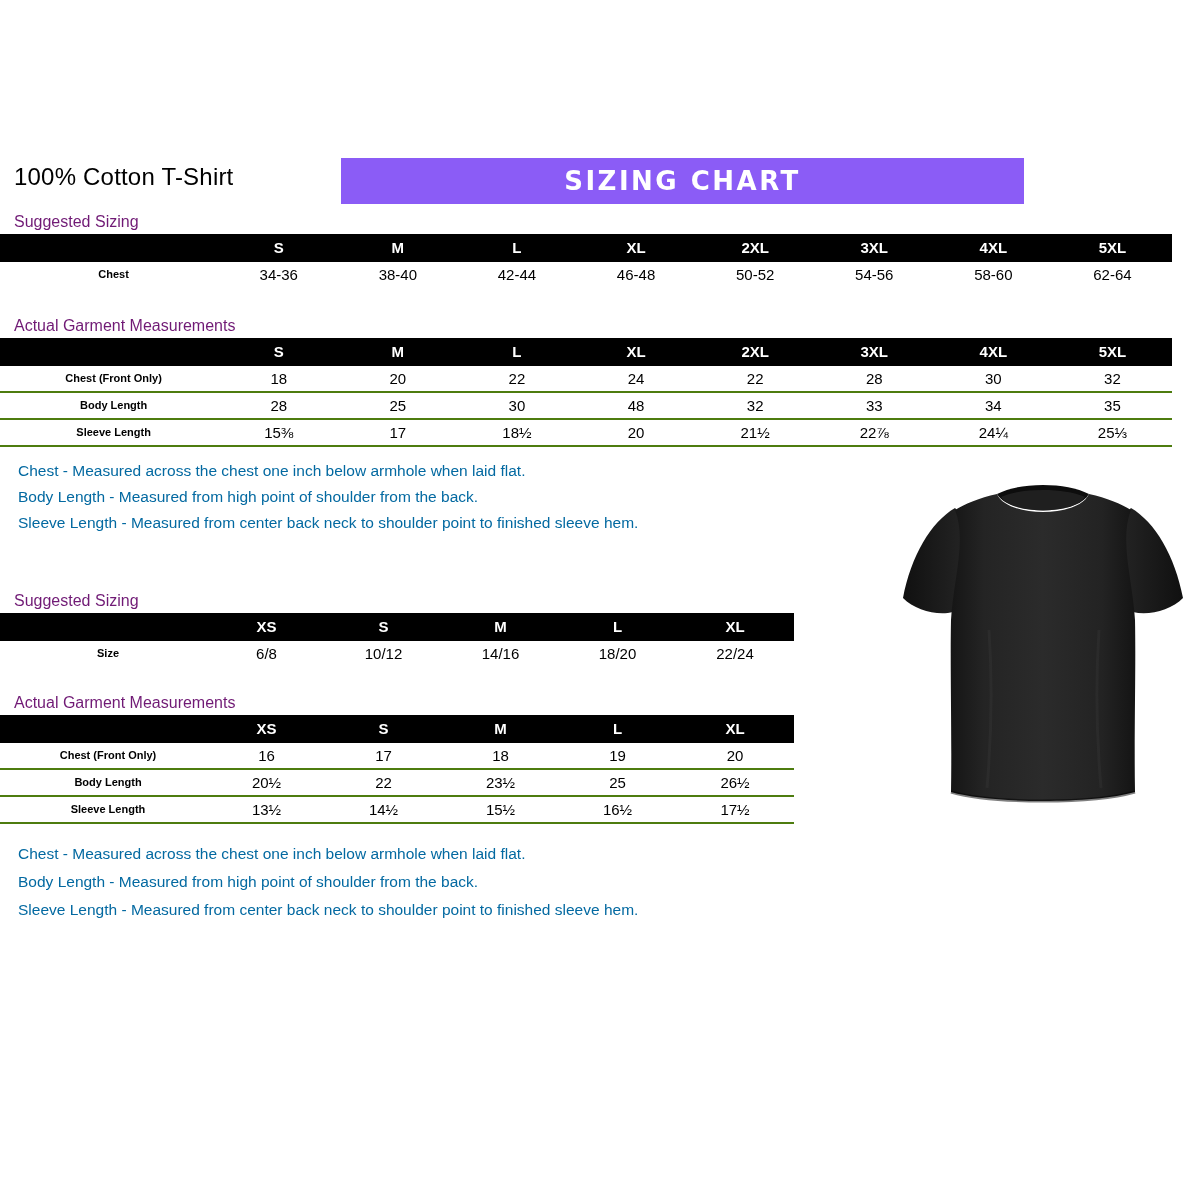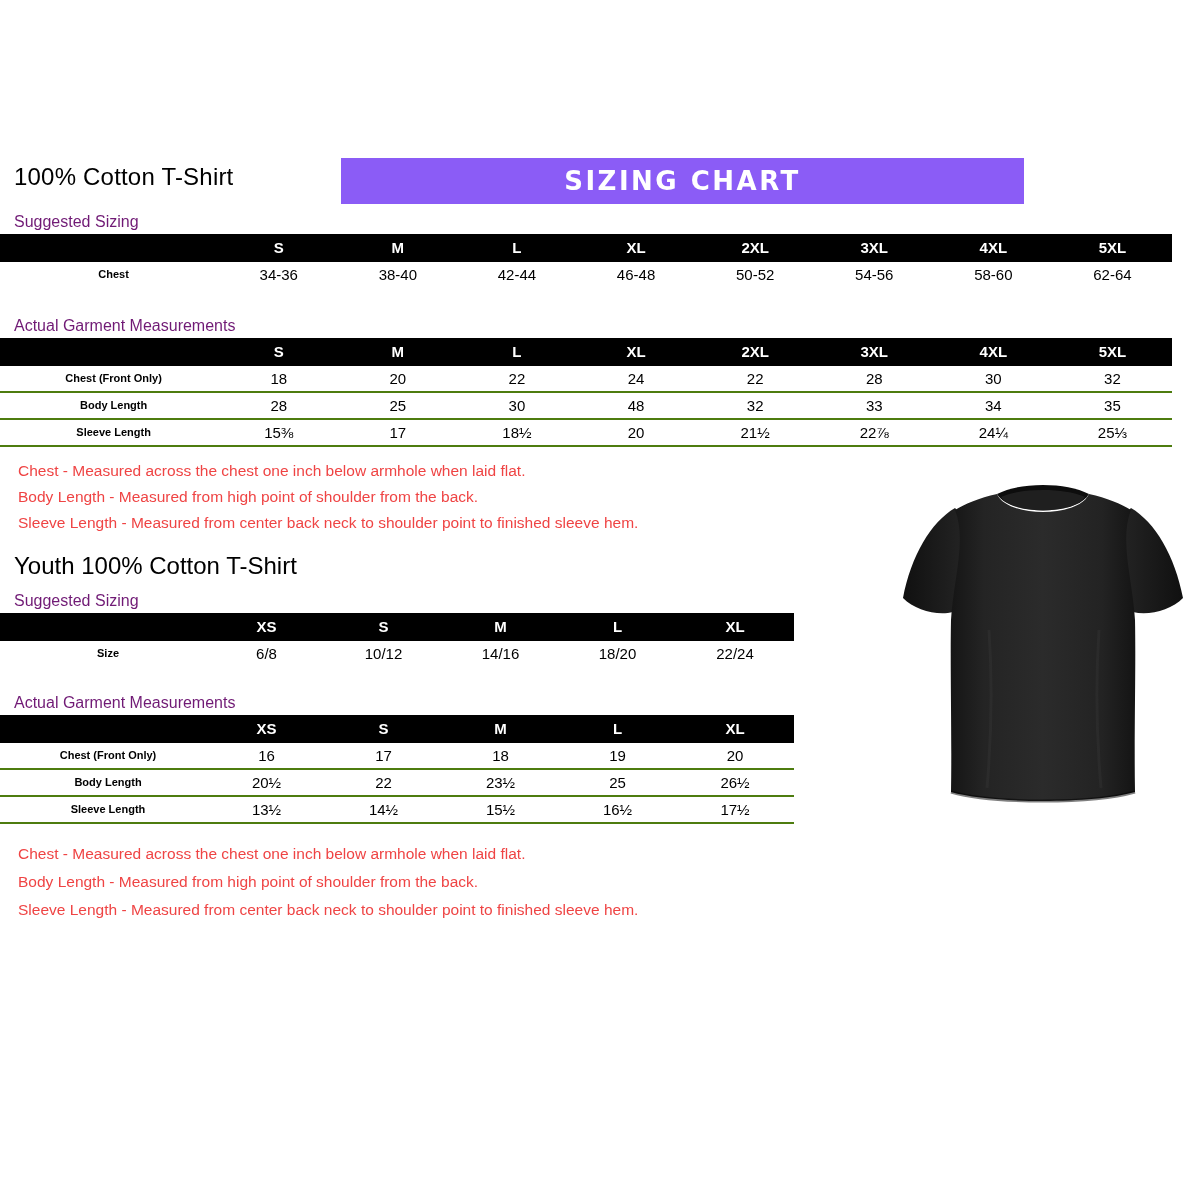--- a/index.html
+++ b/index.html
@@ -112,21 +112,21 @@
     border-bottom: 2px solid #4d7c0f;
   }
   table.sz tbody tr.noborder td {
     border-bottom: none;
   }
 
   
   .note {
     position: absolute;
     font-size: 15.5px;
-    color: #ef4444;
+    color: #0369a1;
     white-space: nowrap;
   }
 
   
   .shirt {
     position: absolute;
     left: 893px;
     top: 470px;
     width: 300px;
     height: 345px;
@@ -247,21 +247,20 @@
         <td>24¼</td>
         <td>25⅓</td>
       </tr>
     </tbody>
   </table>
 
   <div class="note" style="left:18px; top:462px;">Chest - Measured across the chest one inch below armhole when laid flat.</div>
   <div class="note" style="left:18px; top:488px;">Body Length - Measured from high point of shoulder from the back.</div>
   <div class="note" style="left:18px; top:514px;">Sleeve Length - Measured from center back neck to shoulder point to finished sleeve hem.</div>
 
-  <div class="section-title" style="left:14px; top:552px;">Youth 100% Cotton T-Shirt</div>
 
   <div class="subhead" style="left:14px; top:592px;">Suggested Sizing</div>
 
   <table class="sz" id="youth-suggested" style="left:0px; top:613px; width:794px;">
     <colgroup>
       <col style="width:208px">
         <col style="width:117px">
         <col style="width:117px">
         <col style="width:117px">
       <col style="width:117px">

